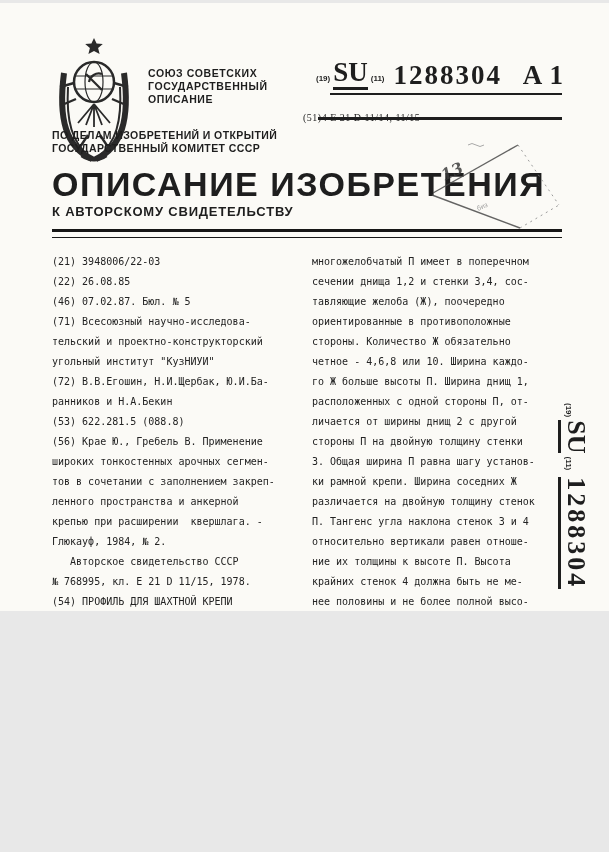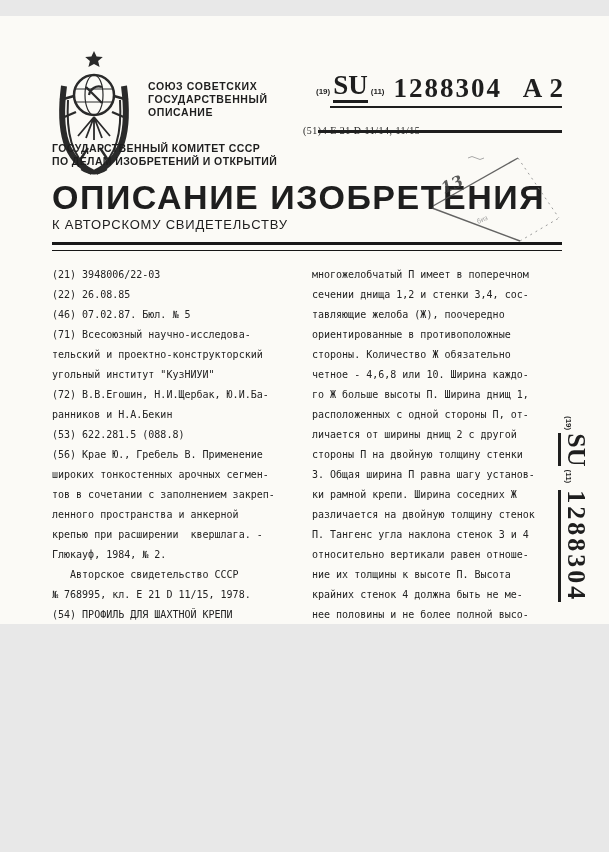--- a/index.html
+++ b/index.html
@@ -1,32 +1,32 @@
 <!DOCTYPE html>
 <html><head>
 <meta charset="utf-8">
 <style>
   html,body{margin:0;padding:0;}
   body{background:#e8e8e8;font-family:"Liberation Sans",sans-serif;}
-  .page{position:relative;width:609px;height:608px;background:#fbfaf6;color:#1e1e1e;overflow:hidden;margin:16px auto;}
+  .page{position:relative;width:609px;height:608px;background:#fbfaf6;color:#1e1e1e;overflow:hidden;margin:3px auto;}
   .abs{position:absolute;}
   
   .union{left:148px;top:64px;font-weight:bold;font-size:10.5px;line-height:13px;letter-spacing:.6px;}
   .committee{left:52px;top:126px;font-weight:bold;font-size:10.5px;line-height:13px;letter-spacing:.4px;}
   .numrow{left:316px;top:54px;width:248px;display:flex;align-items:flex-end;gap:3px;}
   .smallcode{font-size:8px;font-weight:bold;padding-bottom:7px;}
   .bignum{font-family:"Liberation Serif",serif;font-weight:bold;font-size:27px;line-height:30px;}
   .su{border-bottom:3px solid #1e1e1e;}
   .docnum{letter-spacing:2px;margin-left:6px;}
   .kind{margin-left:auto;letter-spacing:1px;}
   .num-underline{left:330px;top:90px;width:232px;height:2px;background:#1e1e1e;}
   .ipc{left:303px;top:109px;font-family:Liberation Serif, serif;font-size:10px;letter-spacing:.5px;}
   .ipc-underline{left:318px;top:114px;width:244px;height:3px;background:#1e1e1e;}
   .doctitle{left:52px;top:162px;font-size:34px;font-weight:bold;letter-spacing:1.5px;}
-  .docsub{left:52px;top:201px;font-size:13px;font-weight:normal;letter-spacing:.8px;}
+  .docsub{left:52px;top:201px;font-size:13px;font-weight:bold;letter-spacing:.8px;}
   .dbl-rule{left:52px;top:226px;width:510px;height:5px;border-top:3px solid #171717;border-bottom:1px solid #171717;}
   
   .col{font-family:"DejaVu Sans Mono",monospace;font-size:10px;line-height:20px;white-space:pre;letter-spacing:0;color:#232323;}
   .leftcol{left:52px;top:249px;width:256px;}
   .rightcol{left:312px;top:249px;width:248px;}
   
   .sidebar{left:604px;top:400px;width:330px;height:46px;transform:rotate(90deg);transform-origin:0 0;display:flex;align-items:flex-end;gap:3px;}
   .sb-big{font-family:"Liberation Serif",serif;font-weight:bold;font-size:26px;line-height:30px;border-bottom:3px solid #1e1e1e;}
   .sb-num{letter-spacing:3px;margin-left:4px;}
   .sb-kind{margin-left:46px;letter-spacing:1px;}
@@ -60,33 +60,33 @@
     <div>СОЮЗ СОВЕТСКИХ</div>
     <div>ГОСУДАРСТВЕННЫЙ</div>
     <div>ОПИСАНИЕ</div>
   </div>
 
   <div class="abs numrow">
     <span class="smallcode">(19)</span>
     <span class="bignum su">SU</span>
     <span class="smallcode">(11)</span>
     <span class="bignum docnum">1288304</span>
-    <span class="bignum kind">A 2</span>
+    <span class="bignum kind">A 1</span>
   </div>
   <div class="abs num-underline"></div>
 
   <div class="abs ipc">
     <span>(51)4</span>
     <span>Е 21 D 11/14, 11/15</span>
   </div>
   <div class="abs ipc-underline"></div>
 
   <div class="abs committee">
+    <div>ПО ДЕЛАМ ИЗОБРЕТЕНИЙ И ОТКРЫТИЙ</div>
     <div>ГОСУДАРСТВЕННЫЙ КОМИТЕТ СССР</div>
-    <div>ПО ДЕЛАМ ИЗОБРЕТЕНИЙ И ОТКРЫТИЙ</div>
   </div>
 
   <div class="abs doctitle">ОПИСАНИЕ ИЗОБРЕТЕНИЯ</div>
   <div class="abs docsub">К АВТОРСКОМУ СВИДЕТЕЛЬСТВУ</div>
 
   <svg class="abs stamp" width="150" height="110" viewBox="0 0 150 110">
     <line x1="15" y1="62" x2="100" y2="14" stroke="#4a4a4a" stroke-width="1.4"></line>
     <line x1="14" y1="64" x2="102" y2="97" stroke="#4a4a4a" stroke-width="1.4"></line>
     <line x1="100" y1="14" x2="141" y2="74" stroke="#8a8a8a" stroke-width="1" stroke-dasharray="2 4"></line>
     <line x1="102" y1="97" x2="141" y2="74" stroke="#8a8a8a" stroke-width="1" stroke-dasharray="2 4"></line>

